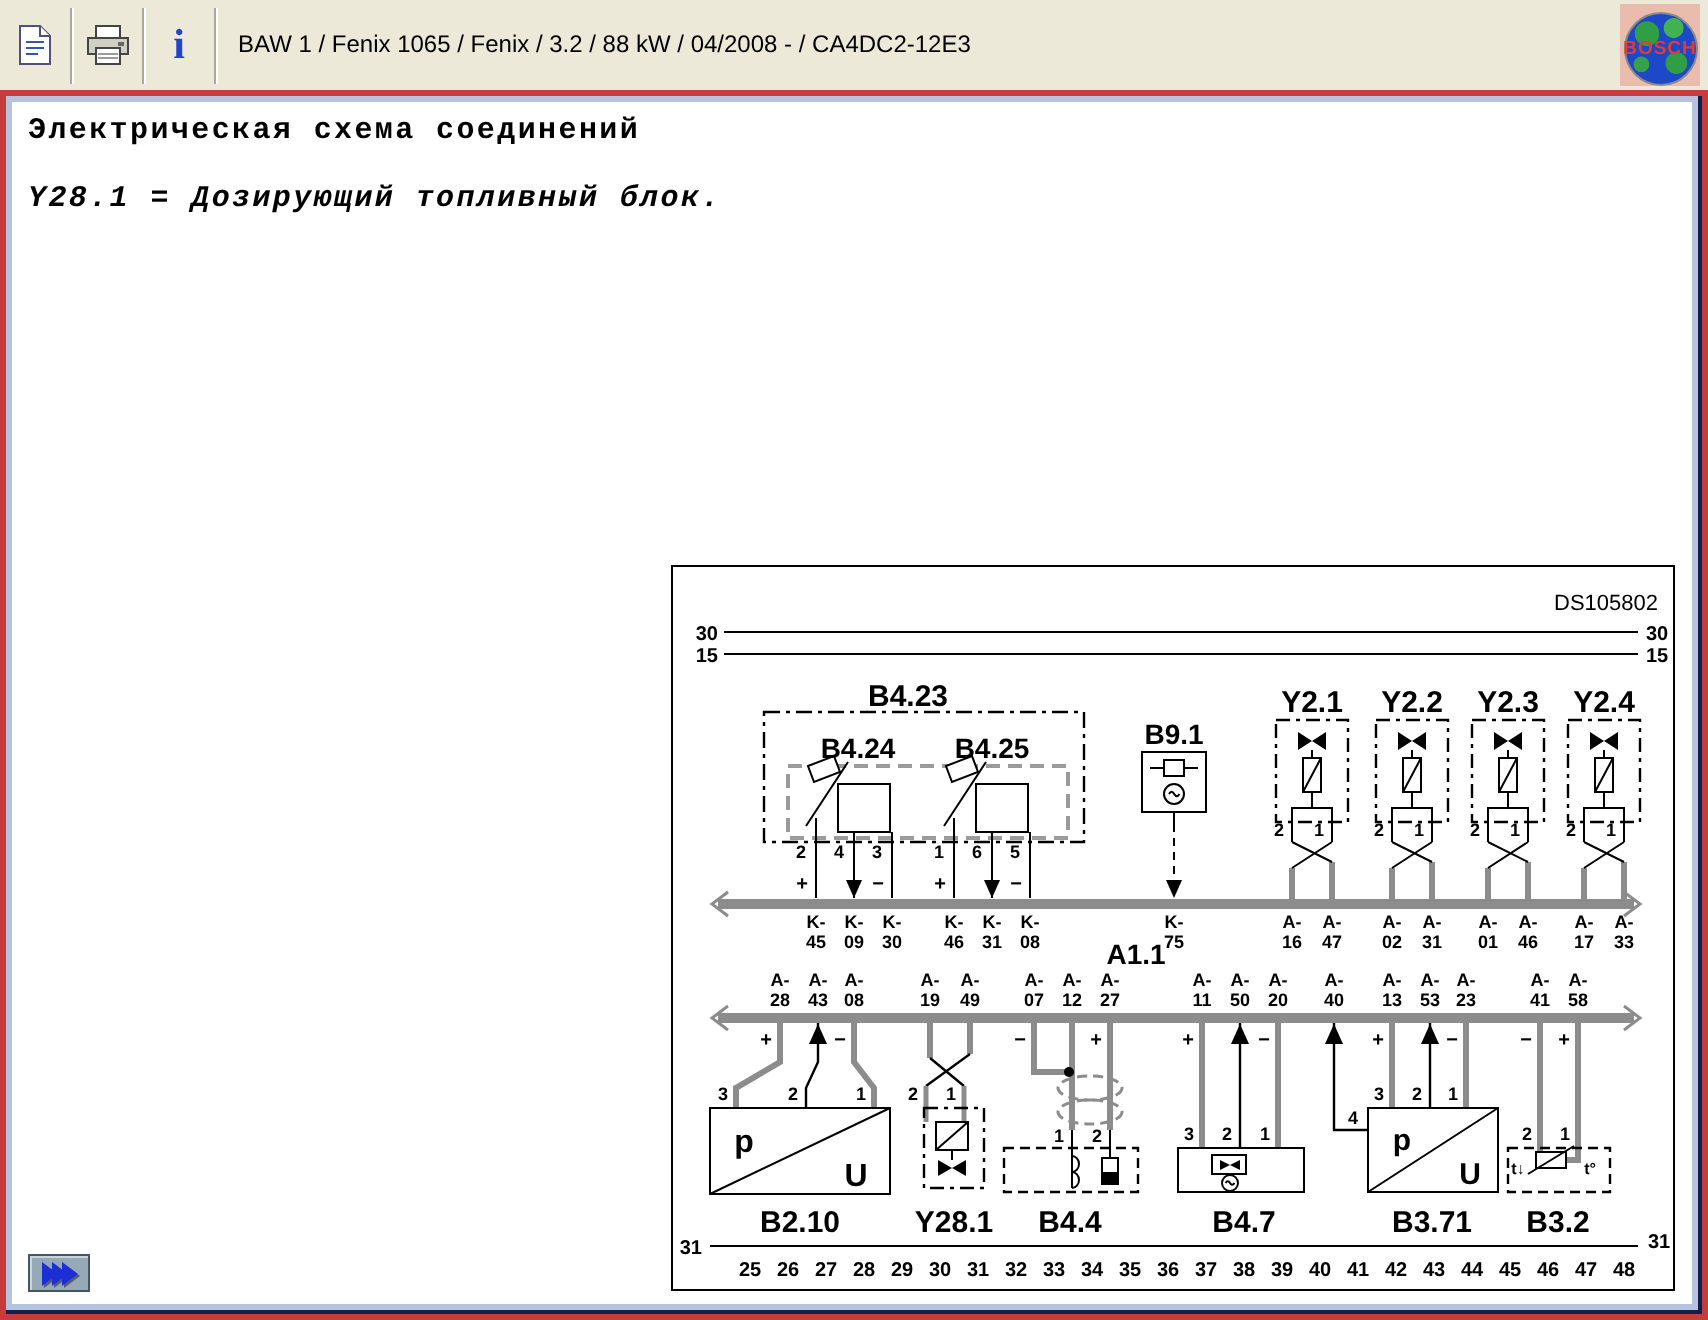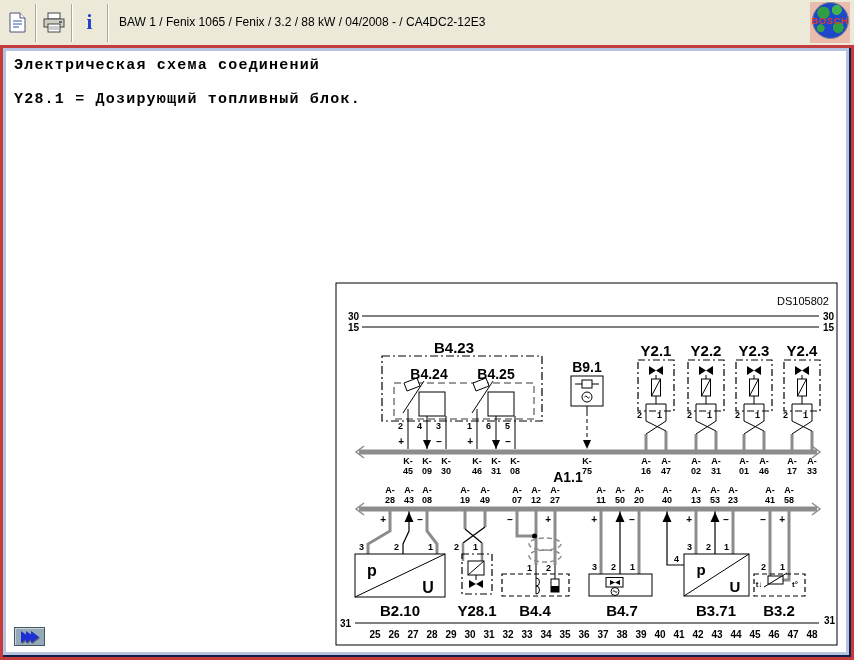--- a/index.html
+++ b/index.html
@@ -4,41 +4,41 @@
 <style>
   * { margin:0; padding:0; box-sizing:border-box; }
   html,body { width:854px; height:660px; overflow:hidden; }
   body { font-family:"Liberation Sans", sans-serif; background:#ece9d8; position:relative; }
 
   
   .toolbar { height:45px; display:flex; align-items:center; padding:2px 4px 2px 2px; background:#ece9d8; }
   .tb-btn { width:31px; height:38px; display:flex; align-items:center; justify-content:center; border:1px solid transparent; }
   .tb-sep { width:1px; height:38px; background:#aca899; box-shadow:1px 0 0 #ffffff; margin:0 2px; }
   .tb-titles { margin-left:9px; font-size:12px; line-height:15px; color:#000; white-space:nowrap; }
-  .bosch-tile { margin-left:auto; width:40px; height:41px; background:#e9bcae; display:flex; align-items:flex-start; justify-content:center; }
+  .bosch-tile { margin-left:auto; width:40px; height:41px; background:#e9bcae; display:flex; align-items:flex-end; justify-content:center; }
   .globe { width:37px; height:37px; border-radius:50%; border:1px solid #8a8a8a; position:relative;
            background:
              radial-gradient(circle at 30% 28%, #2f9e44 0 17%, rgba(0,0,0,0) 18%),
              radial-gradient(circle at 68% 20%, #41b24f 0 13%, rgba(0,0,0,0) 14%),
              radial-gradient(circle at 72% 70%, #2f9e44 0 15%, rgba(0,0,0,0) 16%),
              radial-gradient(circle at 22% 72%, #35a24a 0 10%, rgba(0,0,0,0) 11%),
              #1d49c8; }
   .globe span { position:absolute; top:50%; left:50%; transform:translate(-50%,-55%); color:#e03c31;
                 font-weight:bold; font-size:9.5px; letter-spacing:.5px; }
   .info-glyph { font-family:"Liberation Serif", serif; font-weight:bold; font-size:21px; color:#2244cc; }
 
   
   .panel { position:absolute; left:0; top:45px; width:854px; height:615px; border:3px solid #c43c3c; }
   .panel-mid { width:100%; height:100%; border:0 solid #10204a; border-right-width:2px; border-bottom-width:2px; }
   .panel-in { position:relative; width:100%; height:100%; border:3px solid #b6c3e0; background:#ffffff; overflow:hidden; }
 
   .heading { position:absolute; left:8px; top:6px; font-family:"Liberation Mono", monospace;
              font-weight:bold; font-size:15px; letter-spacing:1.2px; color:#000; }
   .note    { position:absolute; left:8px; top:40px; font-family:"Liberation Mono", monospace;
-             font-weight:bold; font-size:15px; letter-spacing:1.2px; color:#000; }
+             font-weight:bold; font-size:15px; letter-spacing:1.2px; color:#000;font-style:italic; }
 
   .diagram-wrap { position:absolute; left:329px; top:231px; width:503px; height:364px; }
   .diagram-wrap svg { display:block; }
   svg text { font-family:"Liberation Sans", sans-serif; fill:#000; }
 
   .next-btn { position:absolute; left:8px; top:576px; width:31px; height:19px; background:#96a9b6;
               border:1px solid #46565f; box-shadow:inset 1px 1px 0 #c9d5dc; display:flex;
               align-items:center; justify-content:center; cursor:pointer; }
   .tri { width:0; height:0; border-top:6px solid transparent; border-bottom:6px solid transparent;
          border-left:8px solid #1c2fd4; margin-left:-3px; filter:drop-shadow(1px 1px 0 rgba(0,0,20,.45)); }

